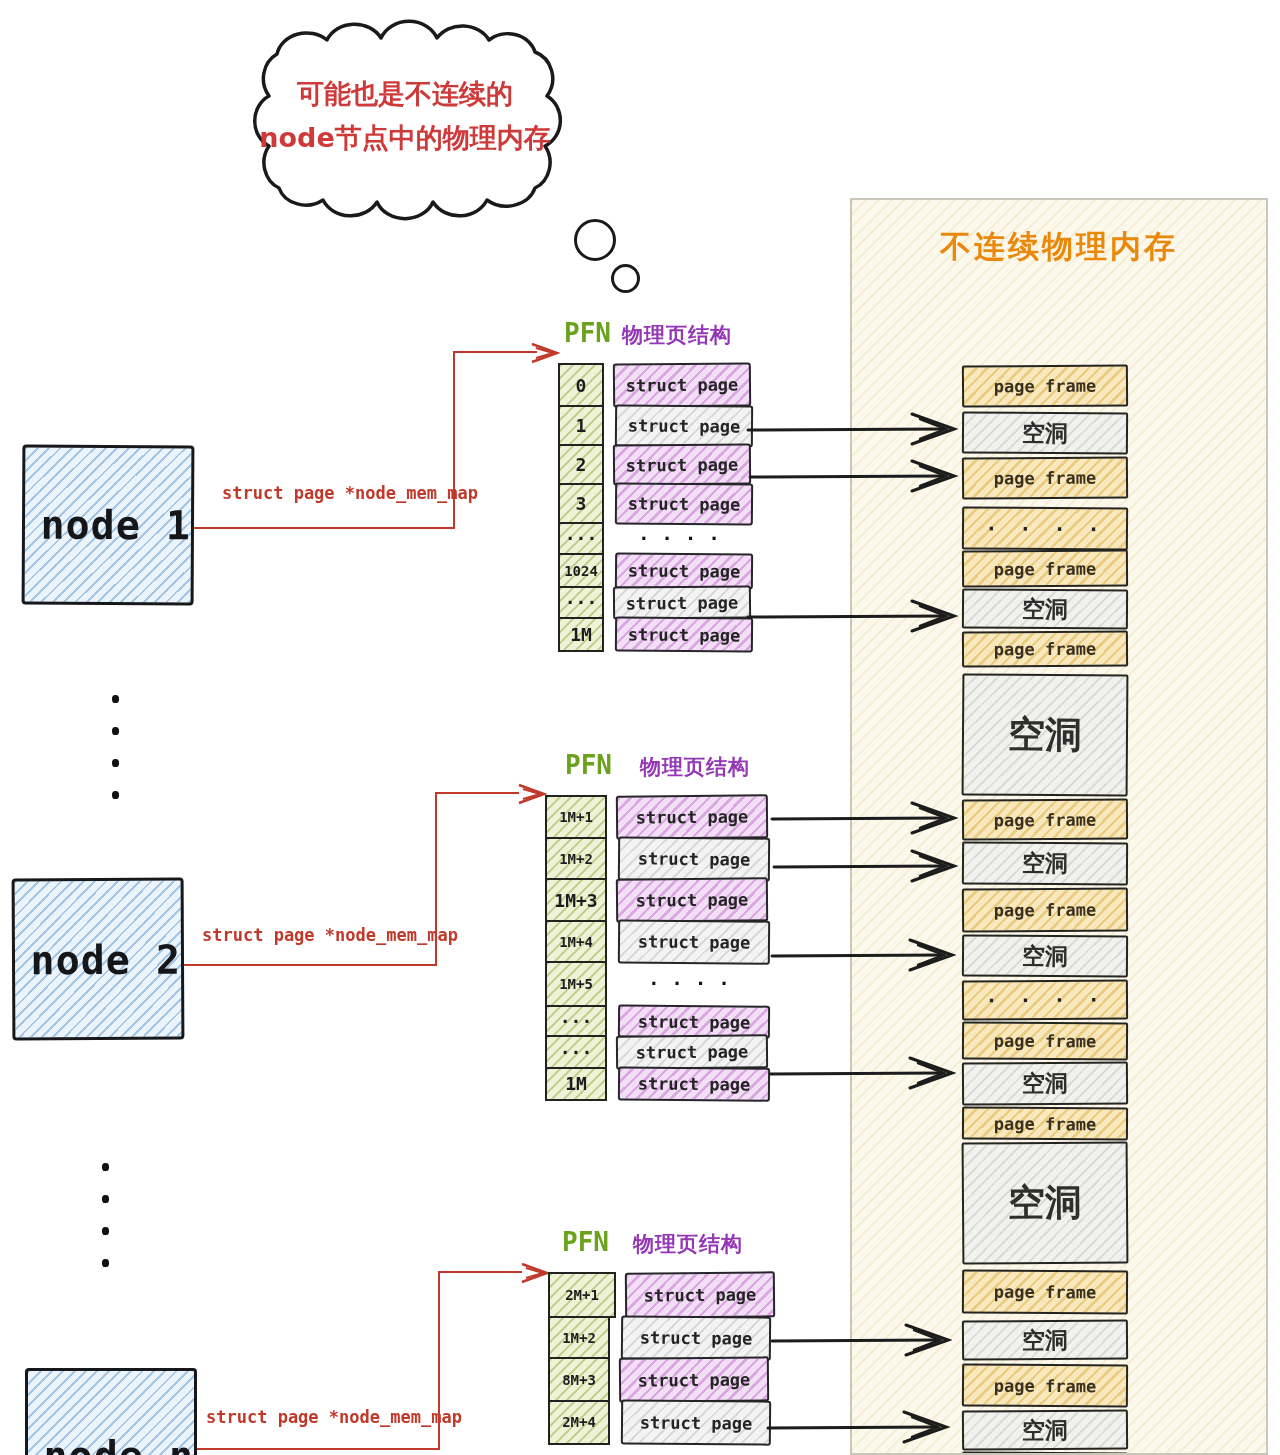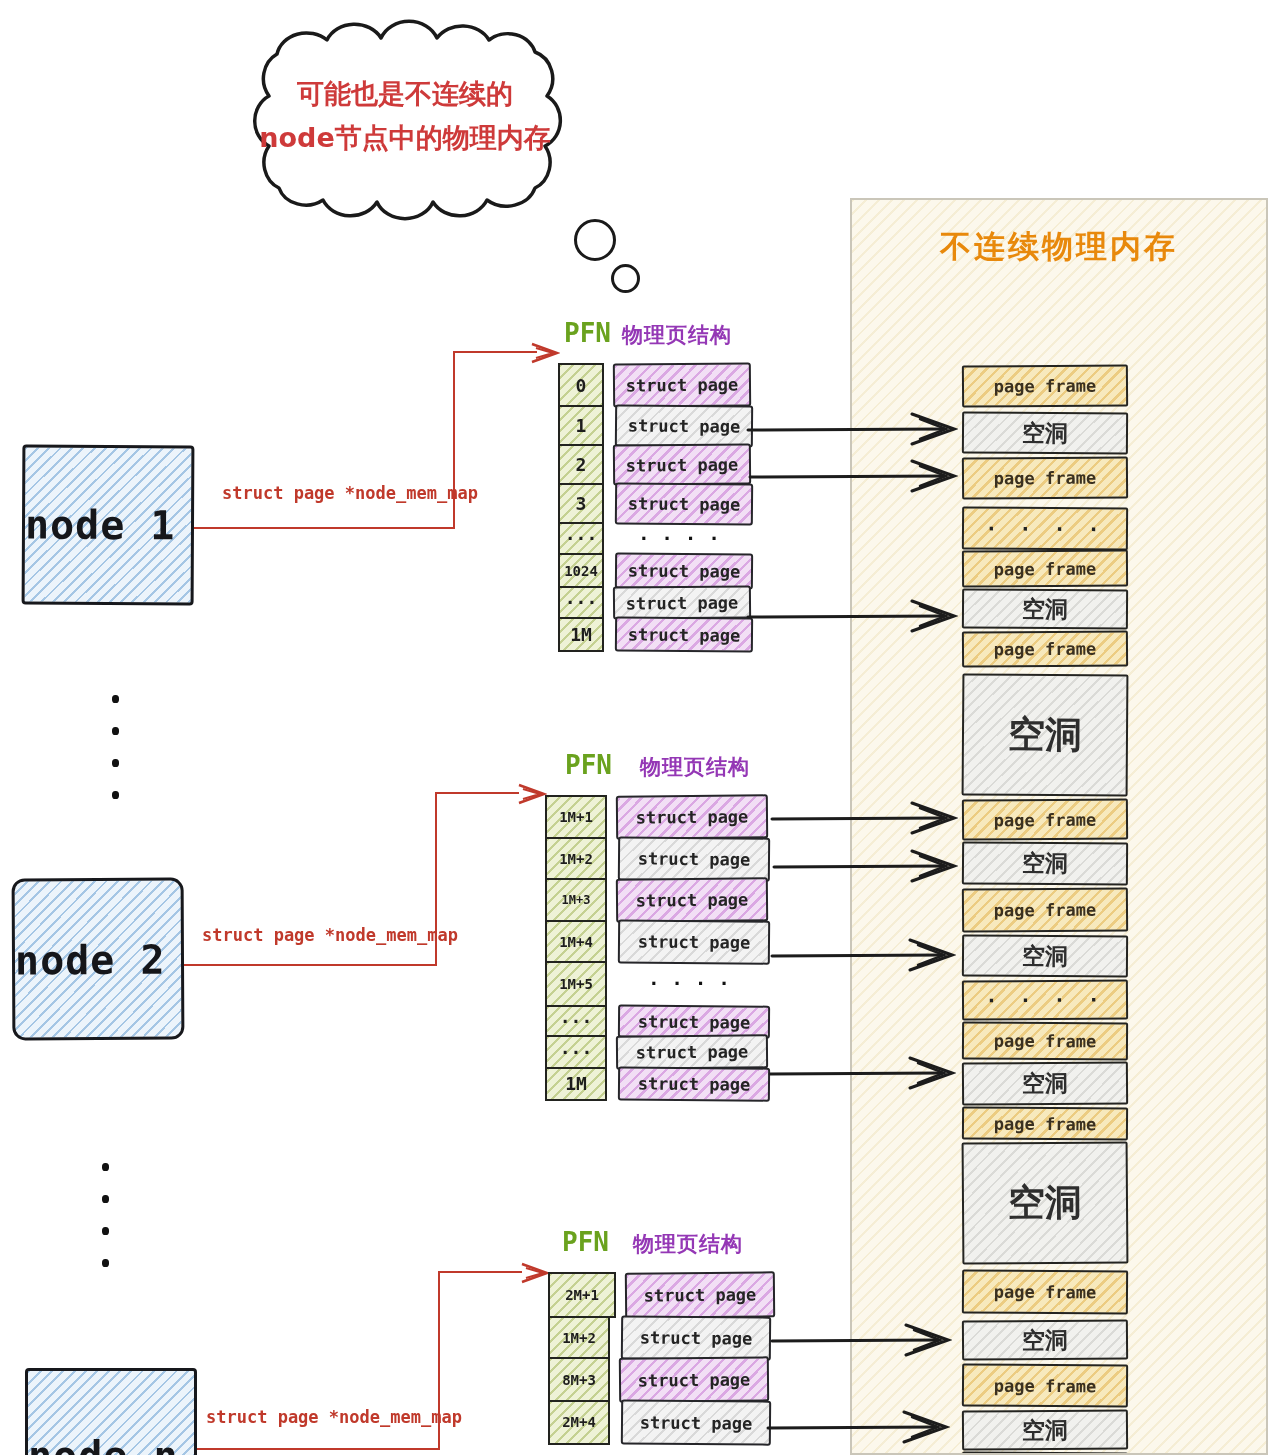--- a/index.html
+++ b/index.html
@@ -8,21 +8,21 @@
   
   .cloud-svg{position:absolute;left:225px;top:6px;}
   .cloud-text{position:absolute;left:240px;top:72px;width:330px;text-align:center;
     font-size:27px;font-weight:bold;color:#ce3a3a;line-height:44px;
     font-family:"DejaVu Sans",sans-serif;}
   .thought-dot{position:absolute;border:3px solid #1a1a1a;border-radius:50%;background:#fff;}
 
   
   .node-box{position:absolute;width:172px;box-sizing:border-box;border:3px solid #17181c;border-radius:4px;
     background:repeating-linear-gradient(135deg,rgba(106,160,210,.55) 0 2px,rgba(255,255,255,0) 2px 8px),#ecf4fb;}
-  .node-label{position:absolute;left:0;right:0;text-align:left;
+  .node-label{position:absolute;left:0;right:0;text-align:right;
     font-family:"DejaVu Sans Mono",monospace;font-weight:bold;font-size:40px;color:#15161a;letter-spacing:1px;}
 
   
   .rline{position:absolute;background:#c0392b;}
   .ptr-label{position:absolute;font-family:"DejaVu Sans Mono",monospace;font-weight:bold;
     font-size:17px;color:#c0392b;white-space:nowrap;}
   .rchev{position:absolute;}
 
   
   .table{position:absolute;}
@@ -81,21 +81,21 @@
   <div class="cloud-text">
     <div>可能也是不连续的</div>
     <div>node节点中的物理内存</div>
   </div>
   <div class="thought-dot" style="left:574px;top:219px;width:36px;height:36px;"></div>
   <div class="thought-dot" style="left:611px;top:264px;width:23px;height:23px;"></div>
 
   <div class="node-box" style="left:22px;top:445px;height:160px;transform:rotate(.3deg);">
     <div class="node-label" style="top:54px;">node 1</div>
   </div>
-  <div class="node-box" style="left:12px;top:878px;height:162px;transform:rotate(-.3deg);border-radius:13px;">
+  <div class="node-box" style="left:12px;top:878px;height:162px;transform:rotate(-.3deg);">
     <div class="node-label" style="top:56px;">node 2</div>
   </div>
   <div class="node-box" style="left:25px;top:1368px;height:112px;">
     <div class="node-label" style="top:62px;">node n</div>
   </div>
 
   <div class="vdot" style="left:112px;top:695px;"></div>
   <div class="vdot" style="left:112px;top:727px;"></div>
   <div class="vdot" style="left:112px;top:759px;"></div>
   <div class="vdot" style="left:112px;top:791px;"></div>
@@ -175,21 +175,21 @@
     <div class="rows">
         <div class="trow" style="height: 44px;">
           <div class="pfn-cell" style="width: 62px; font-size: 14px;">1M+1</div>
           <div class="struct-box purple" style="width: 152px;">struct page</div>
         </div>
         <div class="trow" style="height: 44px;">
           <div class="pfn-cell" style="width: 62px; font-size: 14px;">1M+2</div>
           <div class="struct-box grayrow" style="width: 152px;">struct page</div>
         </div>
         <div class="trow" style="height: 44px;">
-          <div class="pfn-cell" style="width: 62px; font-size: 12px;">1M+3</div>
+          <div class="pfn-cell" style="width: 62px; font-size: 18px;">1M+3</div>
           <div class="struct-box purple" style="width: 152px;">struct page</div>
         </div>
         <div class="trow" style="height: 44px;">
           <div class="pfn-cell" style="width: 62px; font-size: 14px;">1M+4</div>
           <div class="struct-box grayrow" style="width: 152px;">struct page</div>
         </div>
         <div class="trow" style="height: 46px;">
           <div class="pfn-cell" style="width: 62px; font-size: 14px;">1M+5</div>
           <div class="dots-cell" style="width: 152px;">· · · ·</div>
         </div>

